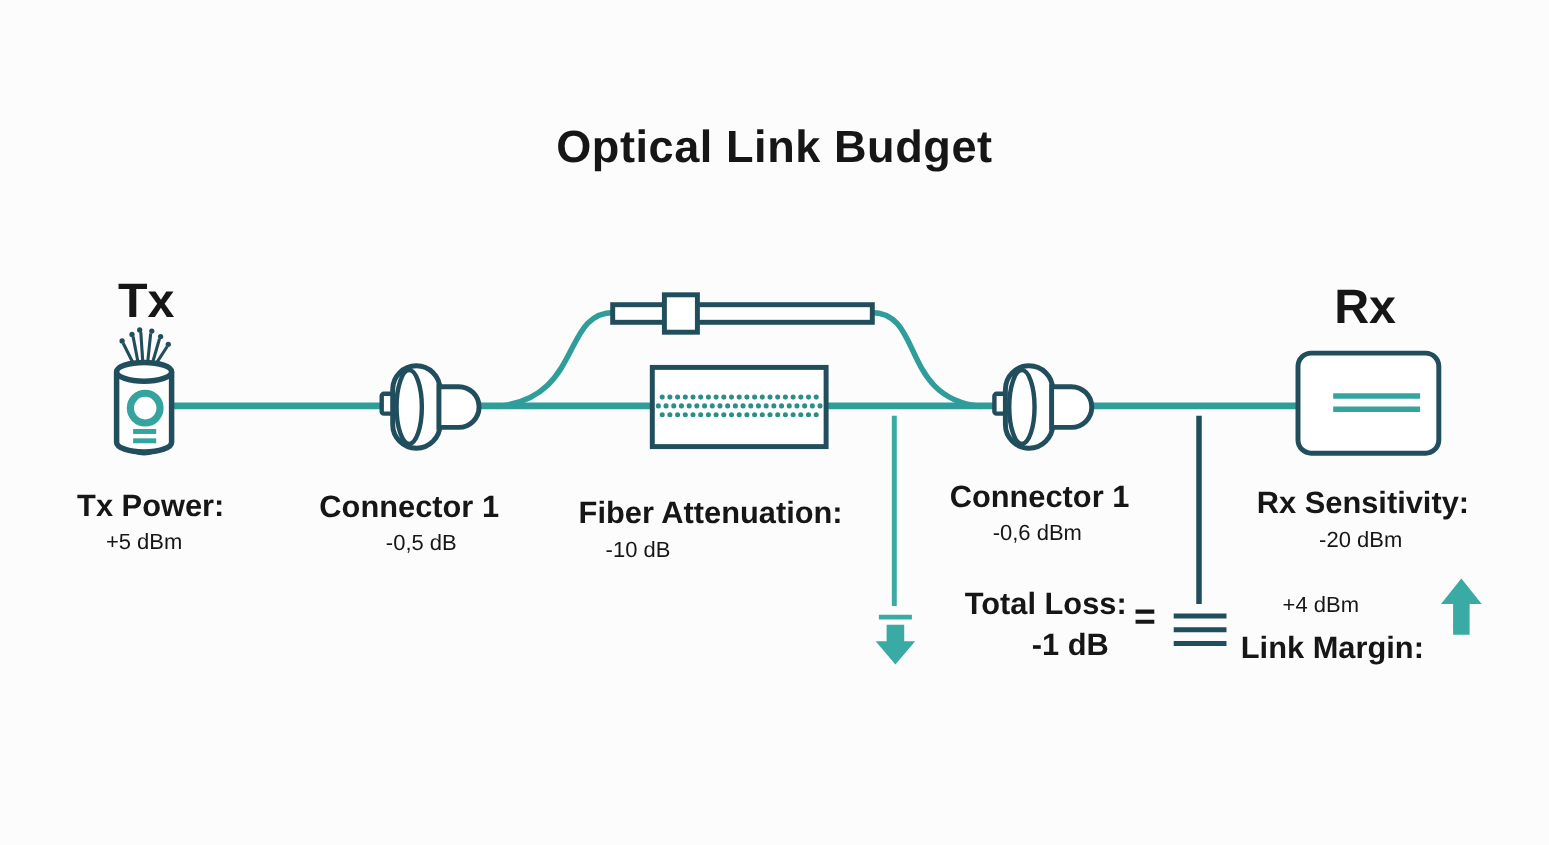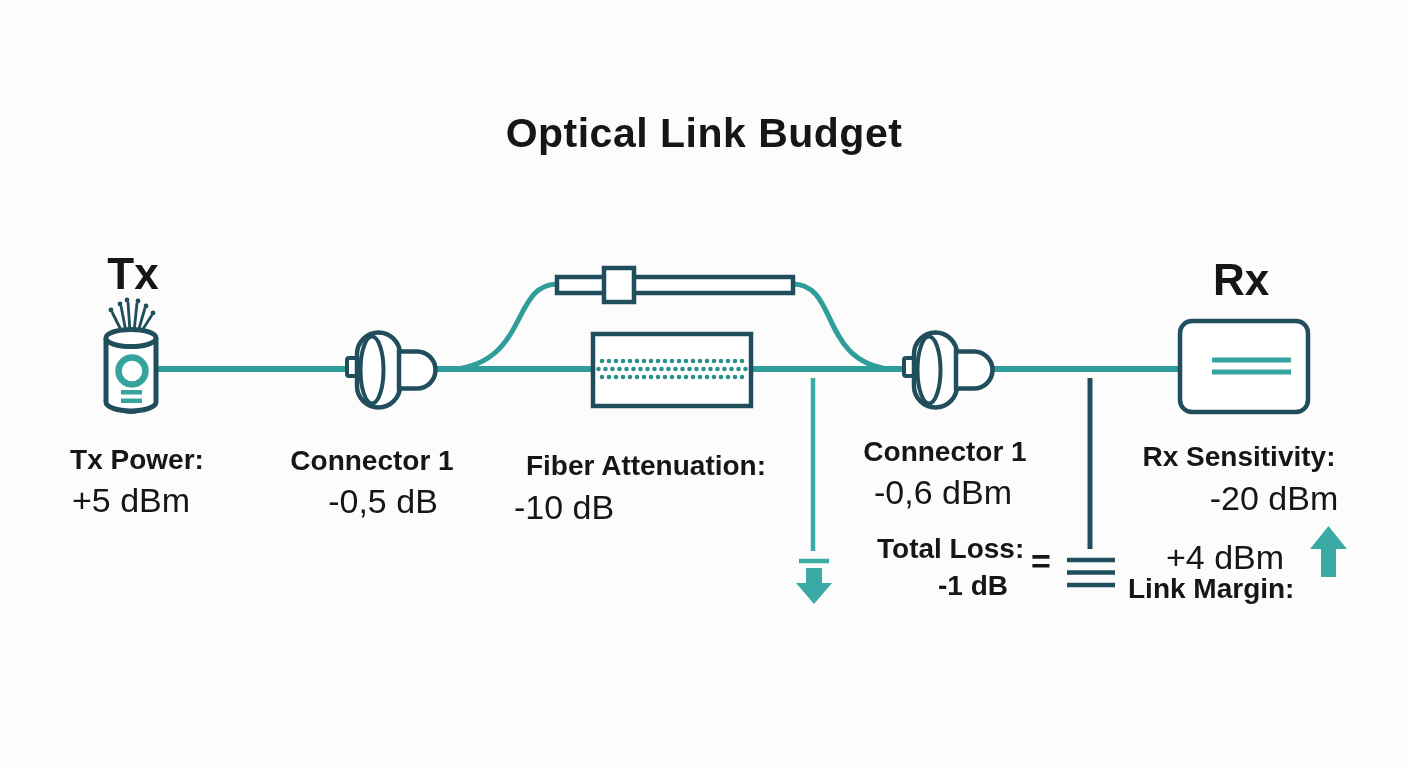--- a/index.html
+++ b/index.html
@@ -16,21 +16,21 @@
     font-family:"Liberation Sans","DejaVu Sans",sans-serif;
     color:var(--text);
   }
   svg{position:absolute;left:0;top:0;}
   .t{position:absolute;white-space:nowrap;line-height:1;color:var(--text);}
   .c{transform:translateX(-50%);}
   .b{font-weight:700;}
   .title{font-size:41px;letter-spacing:.5px;}
   .node-label{font-size:44px;}
   .cap{font-size:28px;}
-  .val{font-size:34px;font-weight:400;}
+  .val{font-size:20px;font-weight:400;}
   
   .ln-teal{stroke:var(--teal);fill:none;}
   .ln-bright{stroke:var(--teal-bright);fill:none;}
   .ln-dark{stroke:var(--dark);fill:none;}
   .shape{fill:#ffffff;stroke:var(--dark);}
   .fill-bright{fill:var(--teal-bright);stroke:none;}
   .fill-dark{fill:var(--dark);stroke:none;}
   .dot{fill:#2b8e89;stroke:none;}
 </style>
 </head>
@@ -190,27 +190,27 @@
 <div class="t c node-label b" style="left:133px;top:252px;">Tx</div>
 <div class="t c node-label b" style="left:1241px;top:258px;">Rx</div>
 
 <div class="t c cap b" style="left:137px;top:446px;">Tx Power:</div>
 <div class="t c val" style="left:131px;top:483px;">+5 dBm</div>
 
 <div class="t c cap b" style="left:372px;top:447px;">Connector 1</div>
 <div class="t c val" style="left:383px;top:484px;">-0,5 dB</div>
 
 <div class="t c cap b" style="left:646px;top:452px;">Fiber Attenuation:</div>
-<div class="t c val" style="left:564px;top:490px;">-10 dB</div>
+<div class="t c val" style="left:580px;top:490px;">-10 dB</div>
 
 <div class="t c cap b" style="left:945px;top:438px;">Connector 1</div>
 <div class="t c val" style="left:943px;top:475px;">-0,6 dBm</div>
 
 <div class="t c cap b" style="left:1239px;top:443px;">Rx Sensitivity:</div>
-<div class="t c val" style="left:1237px;top:481px;margin-left:37px;">-20 dBm</div>
+<div class="t c val" style="left:1237px;top:481px;">-20 dBm</div>
 
 <div class="t cap b" style="left:877px;top:535px;">Total Loss:</div>
 <div class="t cap b" style="left:938px;top:572px;">-1 dB</div>
 
 <div class="t b" style="left:1031px;top:544px;font-size:34px;">=</div>
 
 <div class="t cap b" style="left:1128px;top:531px;margin-top:44px;">Link Margin:</div>
 <div class="t val" style="left:1166px;top:540px;">+4 dBm</div>
 
 </body></html>

